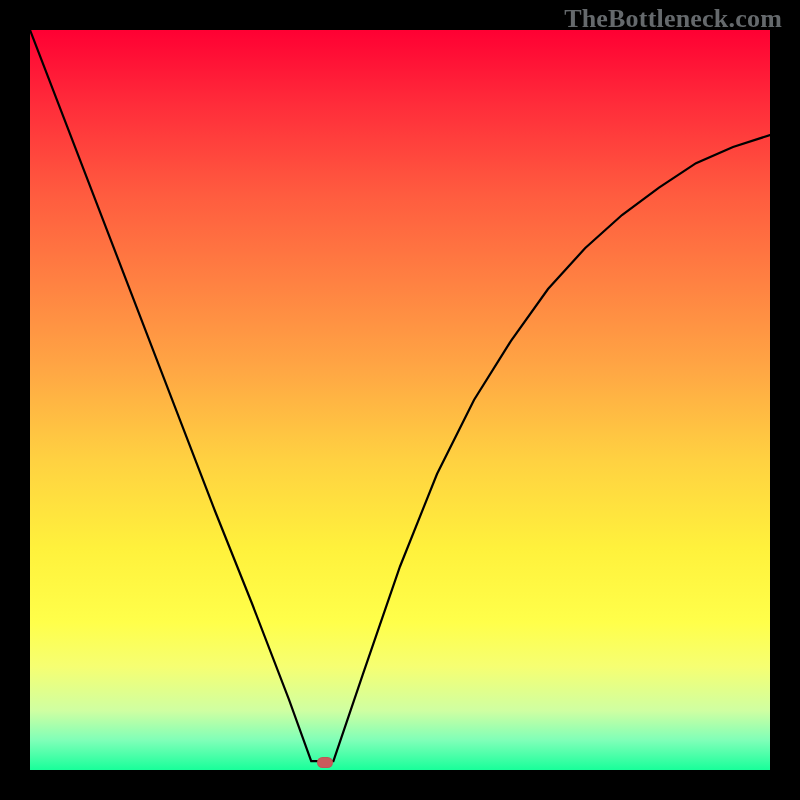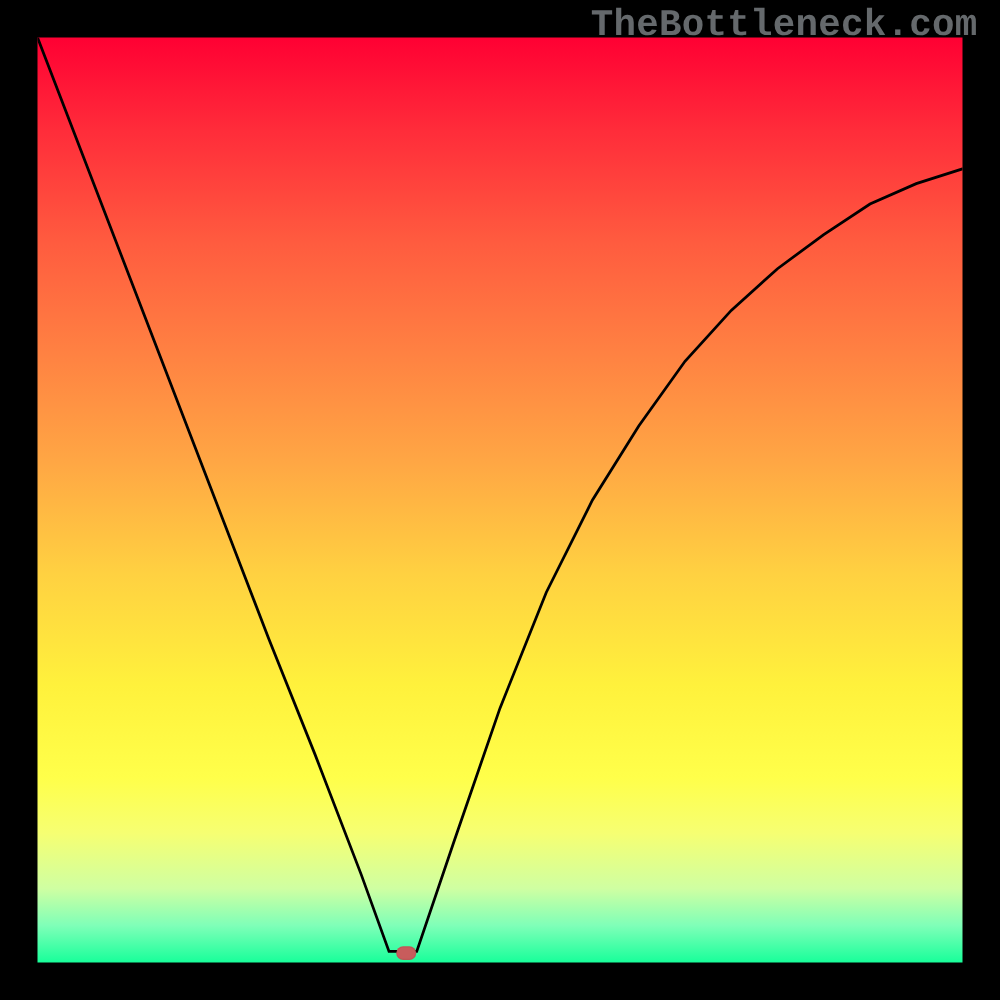--- a/index.html
+++ b/index.html
@@ -7,22 +7,22 @@
   .container {
     position: relative;
     width: 800px;
     height: 800px;
     background: #000;
   }
   .watermark {
     position: absolute;
     top: 4px;
     right: 18px;
-    font-family: Liberation Mono, monospace;
-    font-size: 30px;
+    font-family: Liberation Serif, serif;
+    font-size: 26px;
     font-weight: 600;
     color: #65696c;
     letter-spacing: 0.2px;
     z-index: 10;
   }
   .plot-area {
     position: absolute;
     left: 30px;
     top: 30px;
     width: 740px;

